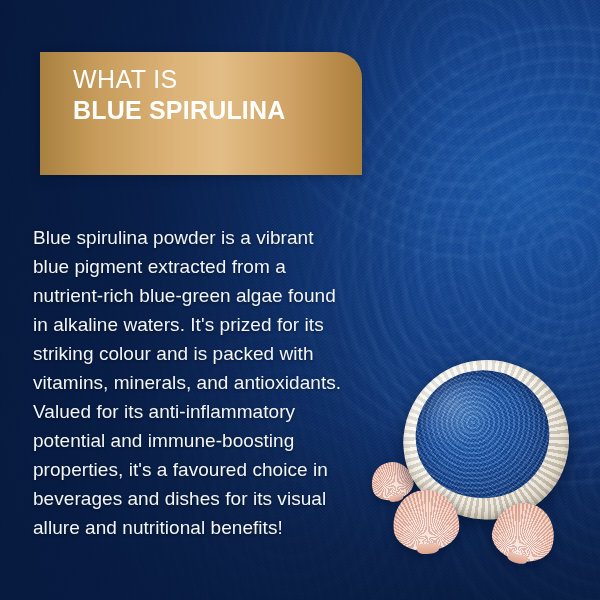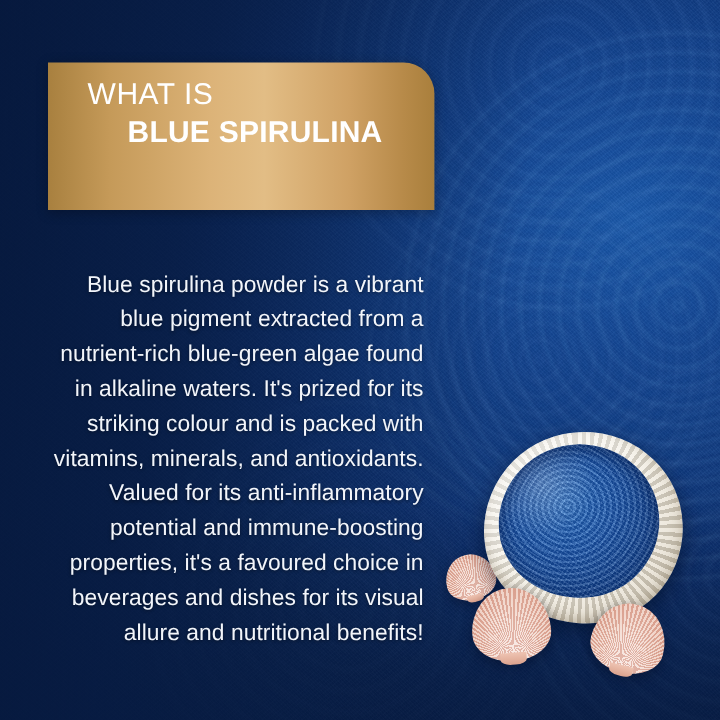--- a/index.html
+++ b/index.html
@@ -128,34 +128,33 @@
     white-space: nowrap;
   }
   .headline {
     color: #ffffff;
     font-size: 25px;
     font-weight: 700;
     letter-spacing: .2px;
     line-height: 1.18;
     margin-top: 1px;
   }
-  .headline span { display: block; white-space: nowrap; text-align: center; }
+  .headline span { display: block; white-space: nowrap; }
 
   
   .body-copy {
     position: absolute;
     left: 33px; top: 204px;
     width: 320px;
     color: #f2f5fa;
     font-size: 19px;
     line-height: 29px;
     font-weight: 400;
     letter-spacing: .05px;
     text-shadow: 0 1px 3px rgba(0,0,0,.45);
-    text-align: right;
   }
 
   
   .photo { position: absolute; left: 355px; top: 355px; width: 245px; height: 245px; }
 
   .bowl-wrap {
     position: absolute;
     left: 48px; top: 5px;
     width: 166px; height: 160px;
     transform: rotate(-6deg);

